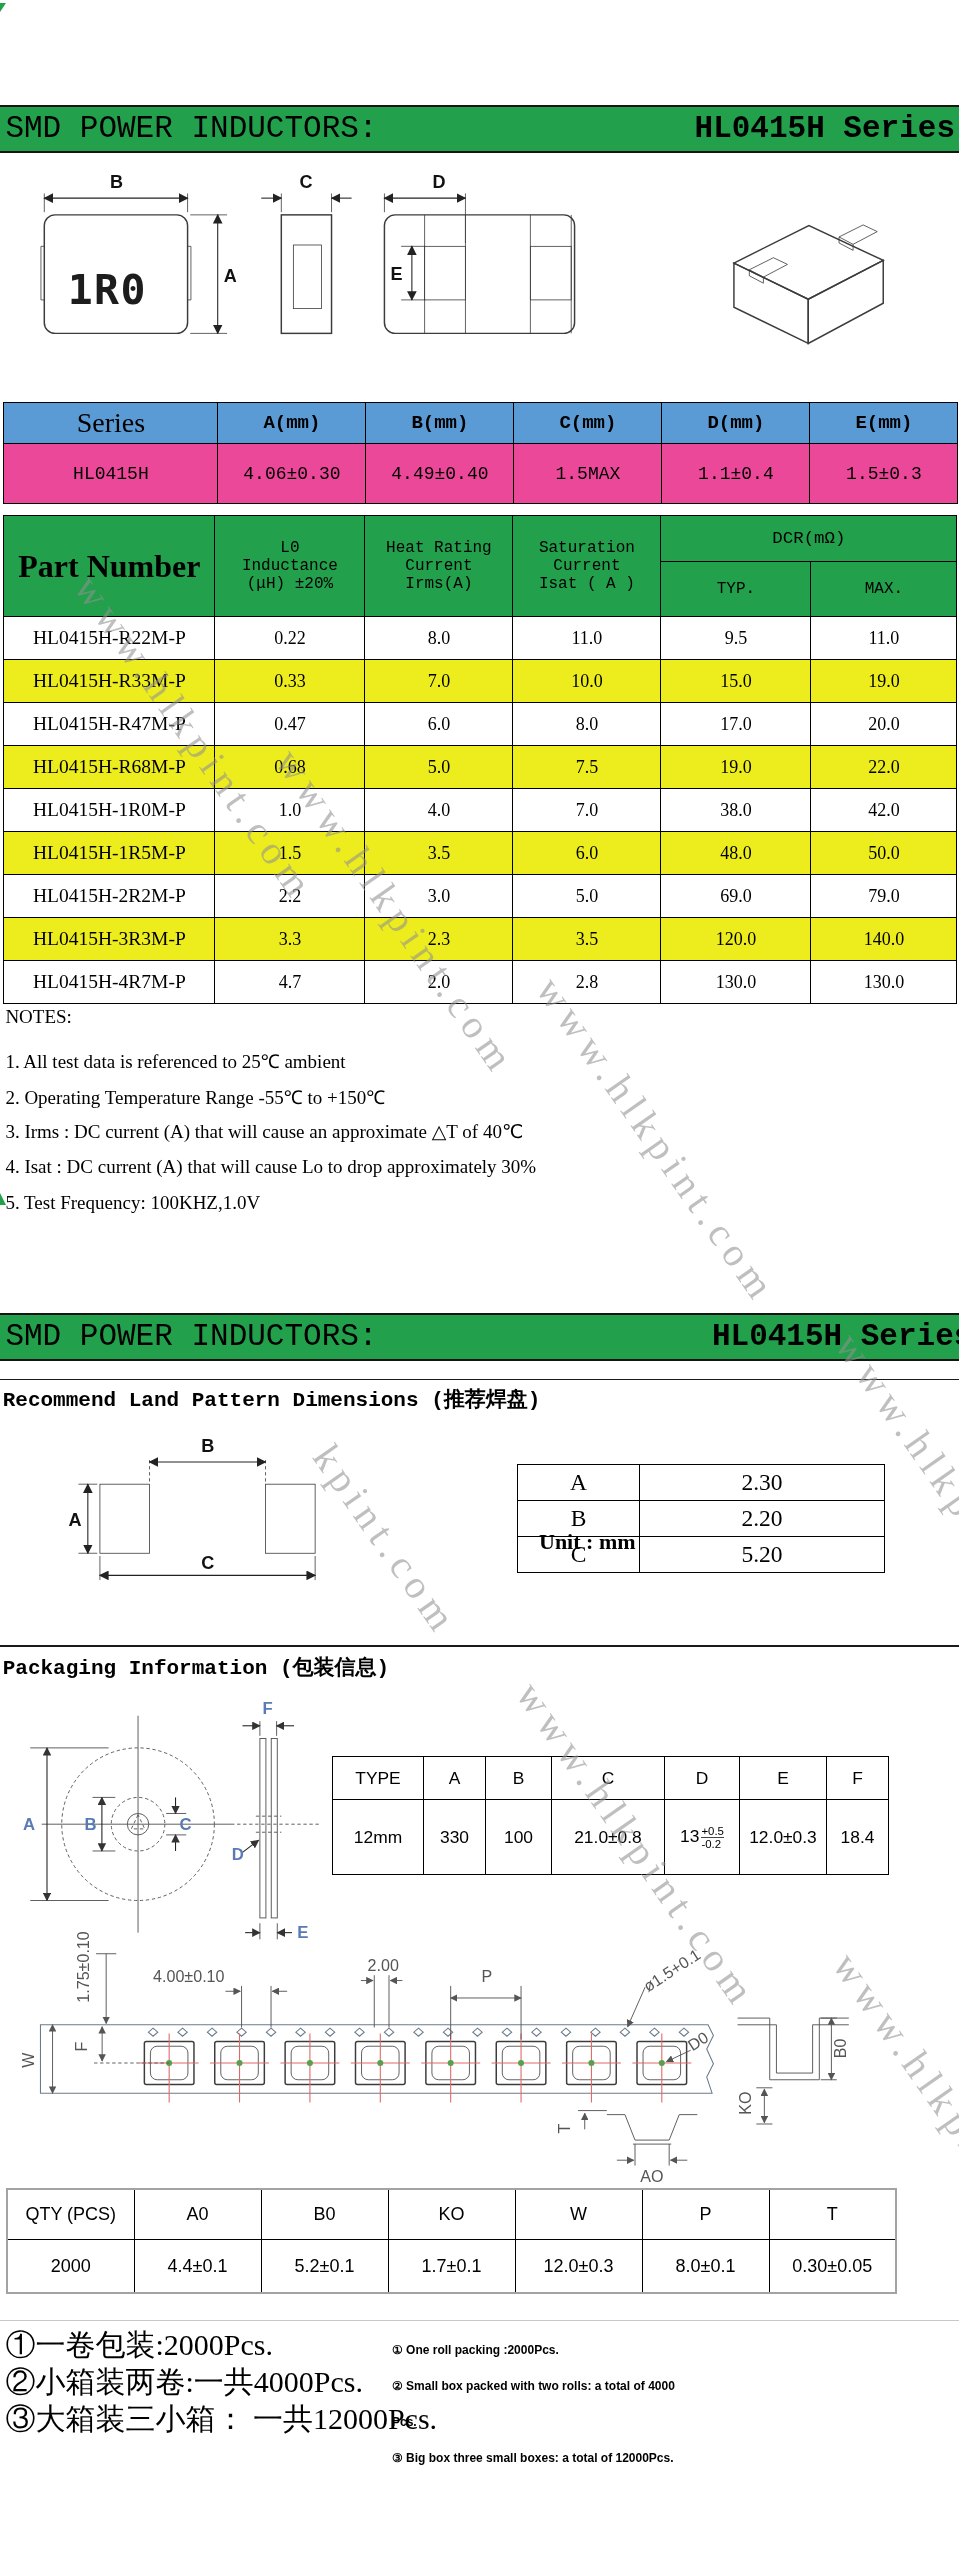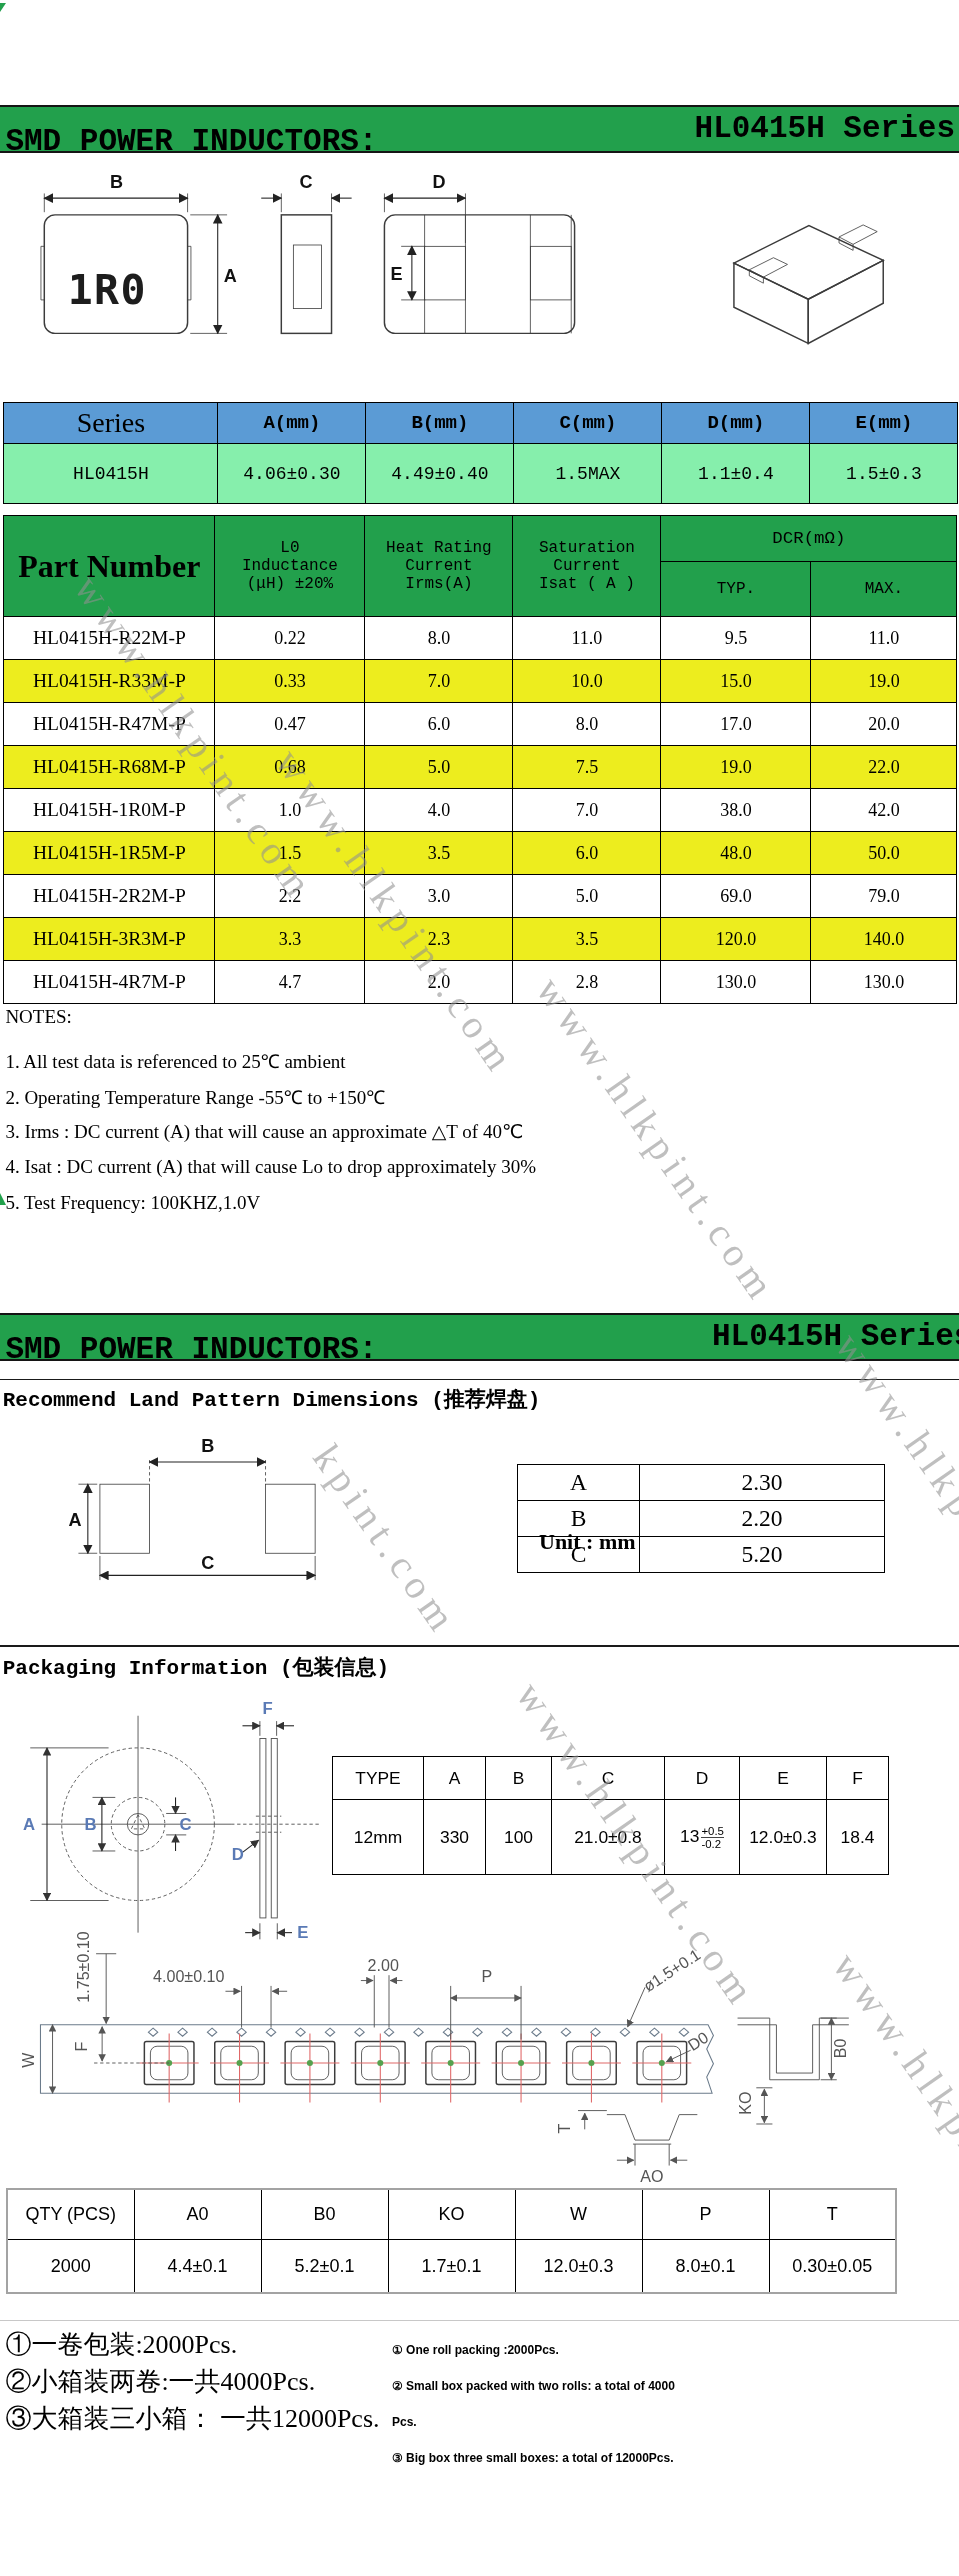--- a/index.html
+++ b/index.html
@@ -7,35 +7,35 @@
        font-family:"Liberation Serif",serif;color:#000}
 
   
   .wm{position:absolute;z-index:9;pointer-events:none;white-space:nowrap;
       font-family:"Liberation Serif",serif;font-size:40px;letter-spacing:6.7px;
       color:rgba(145,145,145,.58);transform:translate(-50%,-50%) rotate(55deg)}
 
   
   .gbar{position:absolute;left:0;width:959px;height:44px;background:#22A04C;
         border-top:2px solid #141414;border-bottom:2px solid #141414;overflow:hidden}
-  .gbar .gl{position:absolute;left:5.4px;top:13px;line-height:44px;
-        font-family:"Liberation Mono",monospace;font-weight:bold;font-size:31px}
+  .gbar .gl{position:absolute;left:5.4px;top:0;line-height:44px;
+        font-family:"Liberation Mono",monospace;font-weight:normal;font-size:31px}
   .gbar .gr{position:absolute;right:4px;top:0;line-height:44px;
         font-family:"Liberation Mono",monospace;font-weight:bold;font-size:31px}
   #header2 .gr{right:-13.4px}
 
   
   table{border-collapse:collapse;table-layout:fixed}
   td,th{border:1.3px solid #000;text-align:center;vertical-align:middle;padding:0;font-weight:normal}
   .pre{white-space:pre-line}
 
   
   #seriesTable{position:absolute;left:3.4px;top:402px;width:953px;font-family:"Liberation Mono",monospace}
   #seriesTable th{background:#5B9BD5;font-size:19px;font-weight:bold;height:40px}
-  #seriesTable td{background:#86efac;font-size:18px;height:59px}
+  #seriesTable td{background:#ec4899;font-size:18px;height:59px}
   #seriesTable .bigSeries{font-family:"Liberation Serif",serif;font-size:28px;font-weight:normal}
 
   
   #partTable{position:absolute;left:3.4px;top:515px;width:953px}
   #partTable thead th{background:#22A04C;font-family:"Liberation Mono",monospace;font-size:16px}
   #partTable thead tr.r1{height:46px}
   #partTable thead tr.r2{height:55px}
   #partTable .pnh{font-family:"Liberation Serif",serif;font-size:32px;font-weight:bold}
   #partTable .dcrh{font-size:17.4px}
   #partTable tbody tr{height:43px;background:#fff}
@@ -69,21 +69,21 @@
        line-height:12px;margin-left:2px;text-align:left}
   .tol .tsup{border-bottom:0.7px solid #444}
 
   
   #qtyTable{position:absolute;left:6px;top:2188px;width:888px;font-family:"Liberation Sans",sans-serif}
   #qtyTable{border:2px solid #a3a3a3}
   #qtyTable th{font-size:18px;height:49px;font-weight:normal}
   #qtyTable td{font-size:18px;height:52px}
 
   
-  #cnNotes{position:absolute;left:5.4px;top:2326px;font-size:26px;line-height:37px;
+  #cnNotes{position:absolute;left:5.4px;top:2326px;font-size:30px;line-height:37px;
            font-family:"Liberation Serif",serif}
   #enNotes{position:absolute;left:392px;top:2332px;font-size:12px;line-height:36px;
            font-family:"Liberation Sans",sans-serif;font-weight:bold}
 
   
   svg{position:absolute;overflow:visible}
   .s2{fill:none;stroke:#3c3c3c;stroke-width:2.2}
   .s1{fill:none;stroke:#3c3c3c;stroke-width:1.2}
   .dim{fill:none;stroke:#222;stroke-width:1.6}
   .dash{stroke-dasharray:5 4}

